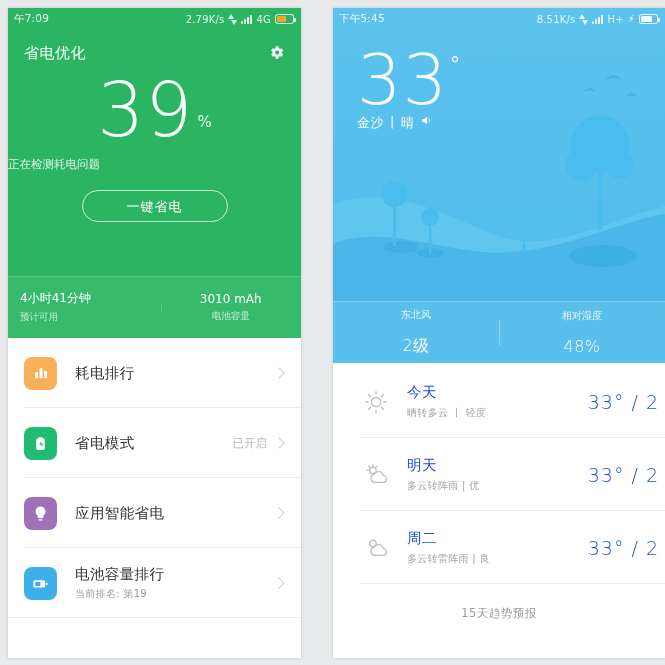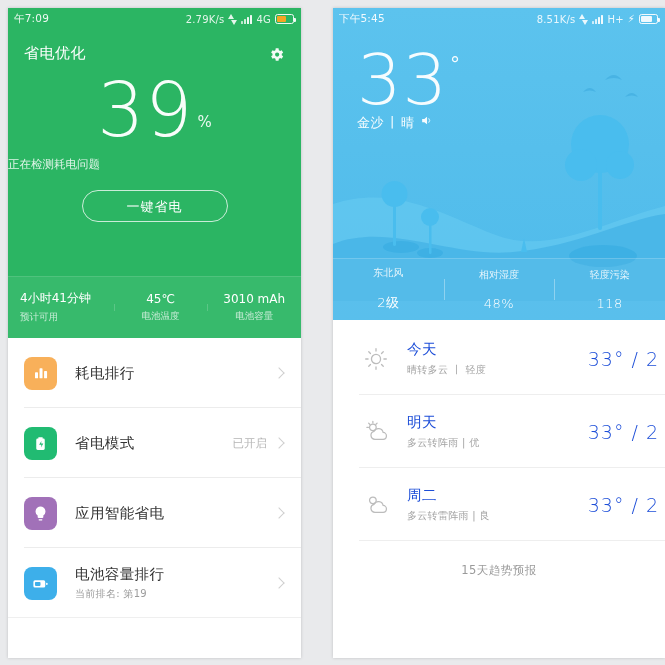--- a/index.html
+++ b/index.html
@@ -60,21 +60,21 @@
 
   
   .green-hero{
     background:#2bb563;
     color:#fff;
     position:relative;
     height:330px;
     box-sizing:border-box;
   }
   .hero-title-row{
-    display:flex;align-items:flex-end;justify-content:space-between;
+    display:flex;align-items:flex-start;justify-content:space-between;
     padding:14px 16px 0 16px;
   }
   .hero-title{font-size:15px;letter-spacing:.5px;}
   .gear{
     width:17px;height:17px;position:relative;opacity:.95;cursor:pointer;
   }
   .gear svg{display:block;}
   .pct-wrap{
     text-align:center;margin-top:12px;
     display:flex;align-items:flex-end;justify-content:center;
@@ -140,21 +140,21 @@
   .rw-title{font-size:14.5px;color:#333;letter-spacing:.4px;}
   .rw-sub{font-size:10px;color:#9b9b9b;margin-top:3px;letter-spacing:.3px;}
   .rw-status{font-size:11.5px;color:#b5b5b5;margin-right:8px;}
   .chev{
     width:7px;height:7px;border-right:1.3px solid #cfcfcf;border-top:1.3px solid #cfcfcf;
     transform:rotate(45deg);flex:0 0 auto;margin-right:4px;
   }
 
   
   .wx-hero{
-    position:relative;height:312px;overflow:hidden;
+    position:relative;height:355px;overflow:hidden;
     background:linear-gradient(180deg,#5cc3ee 0%,#56bfec 45%,#4fbbeb 100%);
   }
   .wx-temp-wrap{position:relative;padding:18px 0 0 24px;z-index:4;}
   .wx-temp{
     font-size:70px;line-height:.92;font-weight:300;
     color:rgba(255,255,255,.95);display:inline-block;letter-spacing:1px;
   }
   .wx-deg{
     font-size:20px;vertical-align:top;color:rgba(255,255,255,.95);
     margin-left:2px;line-height:1;display:inline-block;padding-top:6px;
@@ -171,21 +171,21 @@
     display:flex;align-items:center;background:rgba(255,255,255,.06);
   }
   .wx-stats:before{
     content:"";position:absolute;left:0;right:0;top:0;height:1px;background:rgba(255,255,255,.18);
   }
   .wstat{flex:1;text-align:center;position:relative;}
   .wstat + .wstat:before{
     content:"";position:absolute;left:0;top:11px;bottom:11px;width:1px;background:rgba(255,255,255,.35);
   }
   .wstat .k{font-size:10px;color:rgba(255,255,255,.85);}
-  .wstat .v{font-size:13px;color:#fff;font-weight:300;margin-top:14px;letter-spacing:.5px;}
+  .wstat .v{font-size:16px;color:#fff;font-weight:300;margin-top:14px;letter-spacing:.5px;}
 
   .fc-list{background:#fff;padding-top:2px;}
   .fc-row{
     display:flex;align-items:center;height:73px;padding:0 0 0 26px;
     position:relative;cursor:pointer;
   }
   .fc-row:after{
     content:"";position:absolute;left:26px;right:0;bottom:0;height:1px;background:#eeeeee;
   }
   .fc-icon{width:34px;flex:0 0 auto;color:#b9b9b9;display:flex;align-items:center;justify-content:center;}
@@ -242,24 +242,20 @@
     </div>
 
     <div class="hero-sub">正在检测耗电问题</div>
 
     <button class="hero-btn">一键省电</button>
 
     <div class="hero-stats">
       <div class="stat">
         <div class="v">4小时41分钟</div>
         <div class="k">预计可用</div>
-      </div>
-      <div class="stat">
-        <div class="v">45℃</div>
-        <div class="k">电池温度</div>
       </div>
       <div class="stat">
         <div class="v">3010 mAh</div>
         <div class="k">电池容量</div>
       </div>
     </div>
   </div>
 
   <div class="list">
 
@@ -389,24 +385,20 @@
 
     <div class="wx-stats">
       <div class="wstat">
         <div class="k">东北风</div>
         <div class="v">2级</div>
       </div>
       <div class="wstat">
         <div class="k">相对湿度</div>
         <div class="v">48%</div>
       </div>
-      <div class="wstat">
-        <div class="k">轻度污染</div>
-        <div class="v">118</div>
-      </div>
     </div>
   </div>
 
   <div class="fc-list">
 
     <div class="fc-row">
       <div class="fc-icon">
         <svg width="26" height="26" viewBox="0 0 24 24" fill="none" stroke="#bcbcbc" stroke-width="1.2" stroke-linecap="round">
           <circle cx="12" cy="12" r="4.2"></circle>
           <path d="M12 2.5v2.2M12 19.3v2.2M2.5 12h2.2M19.3 12h2.2M5.3 5.3l1.6 1.6M17.1 17.1l1.6 1.6M18.7 5.3l-1.6 1.6M6.9 17.1l-1.6 1.6"></path>

